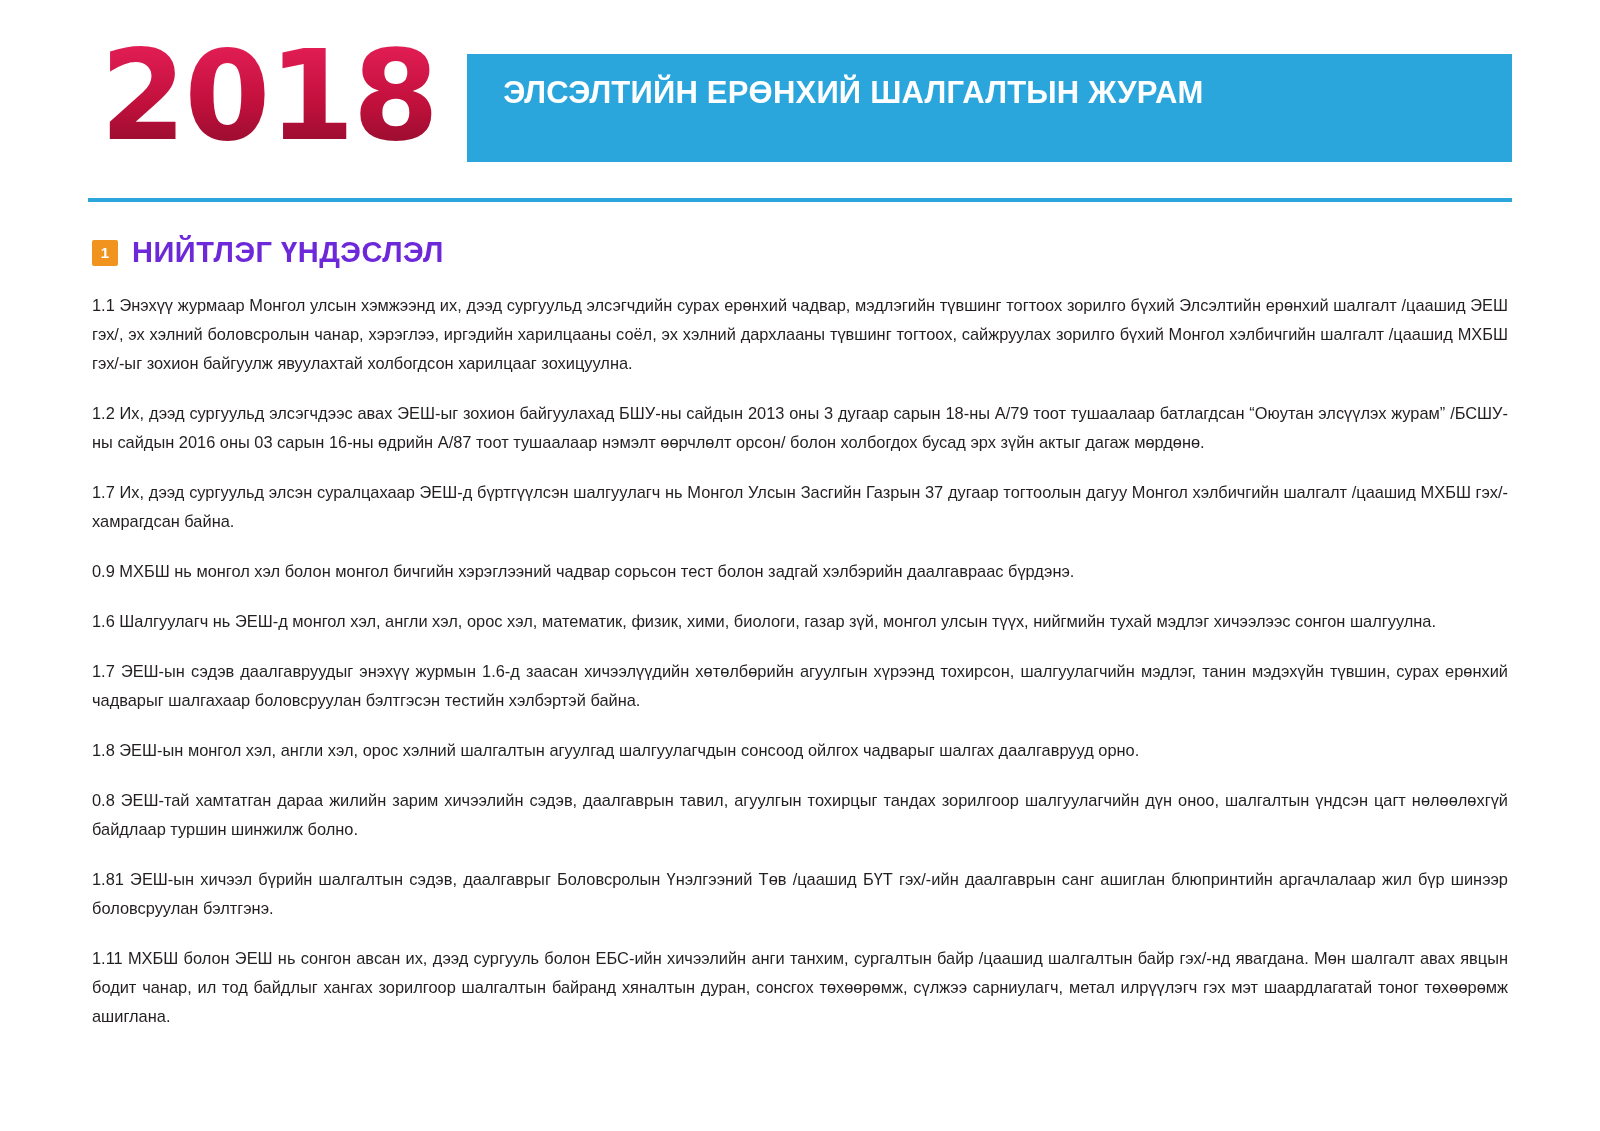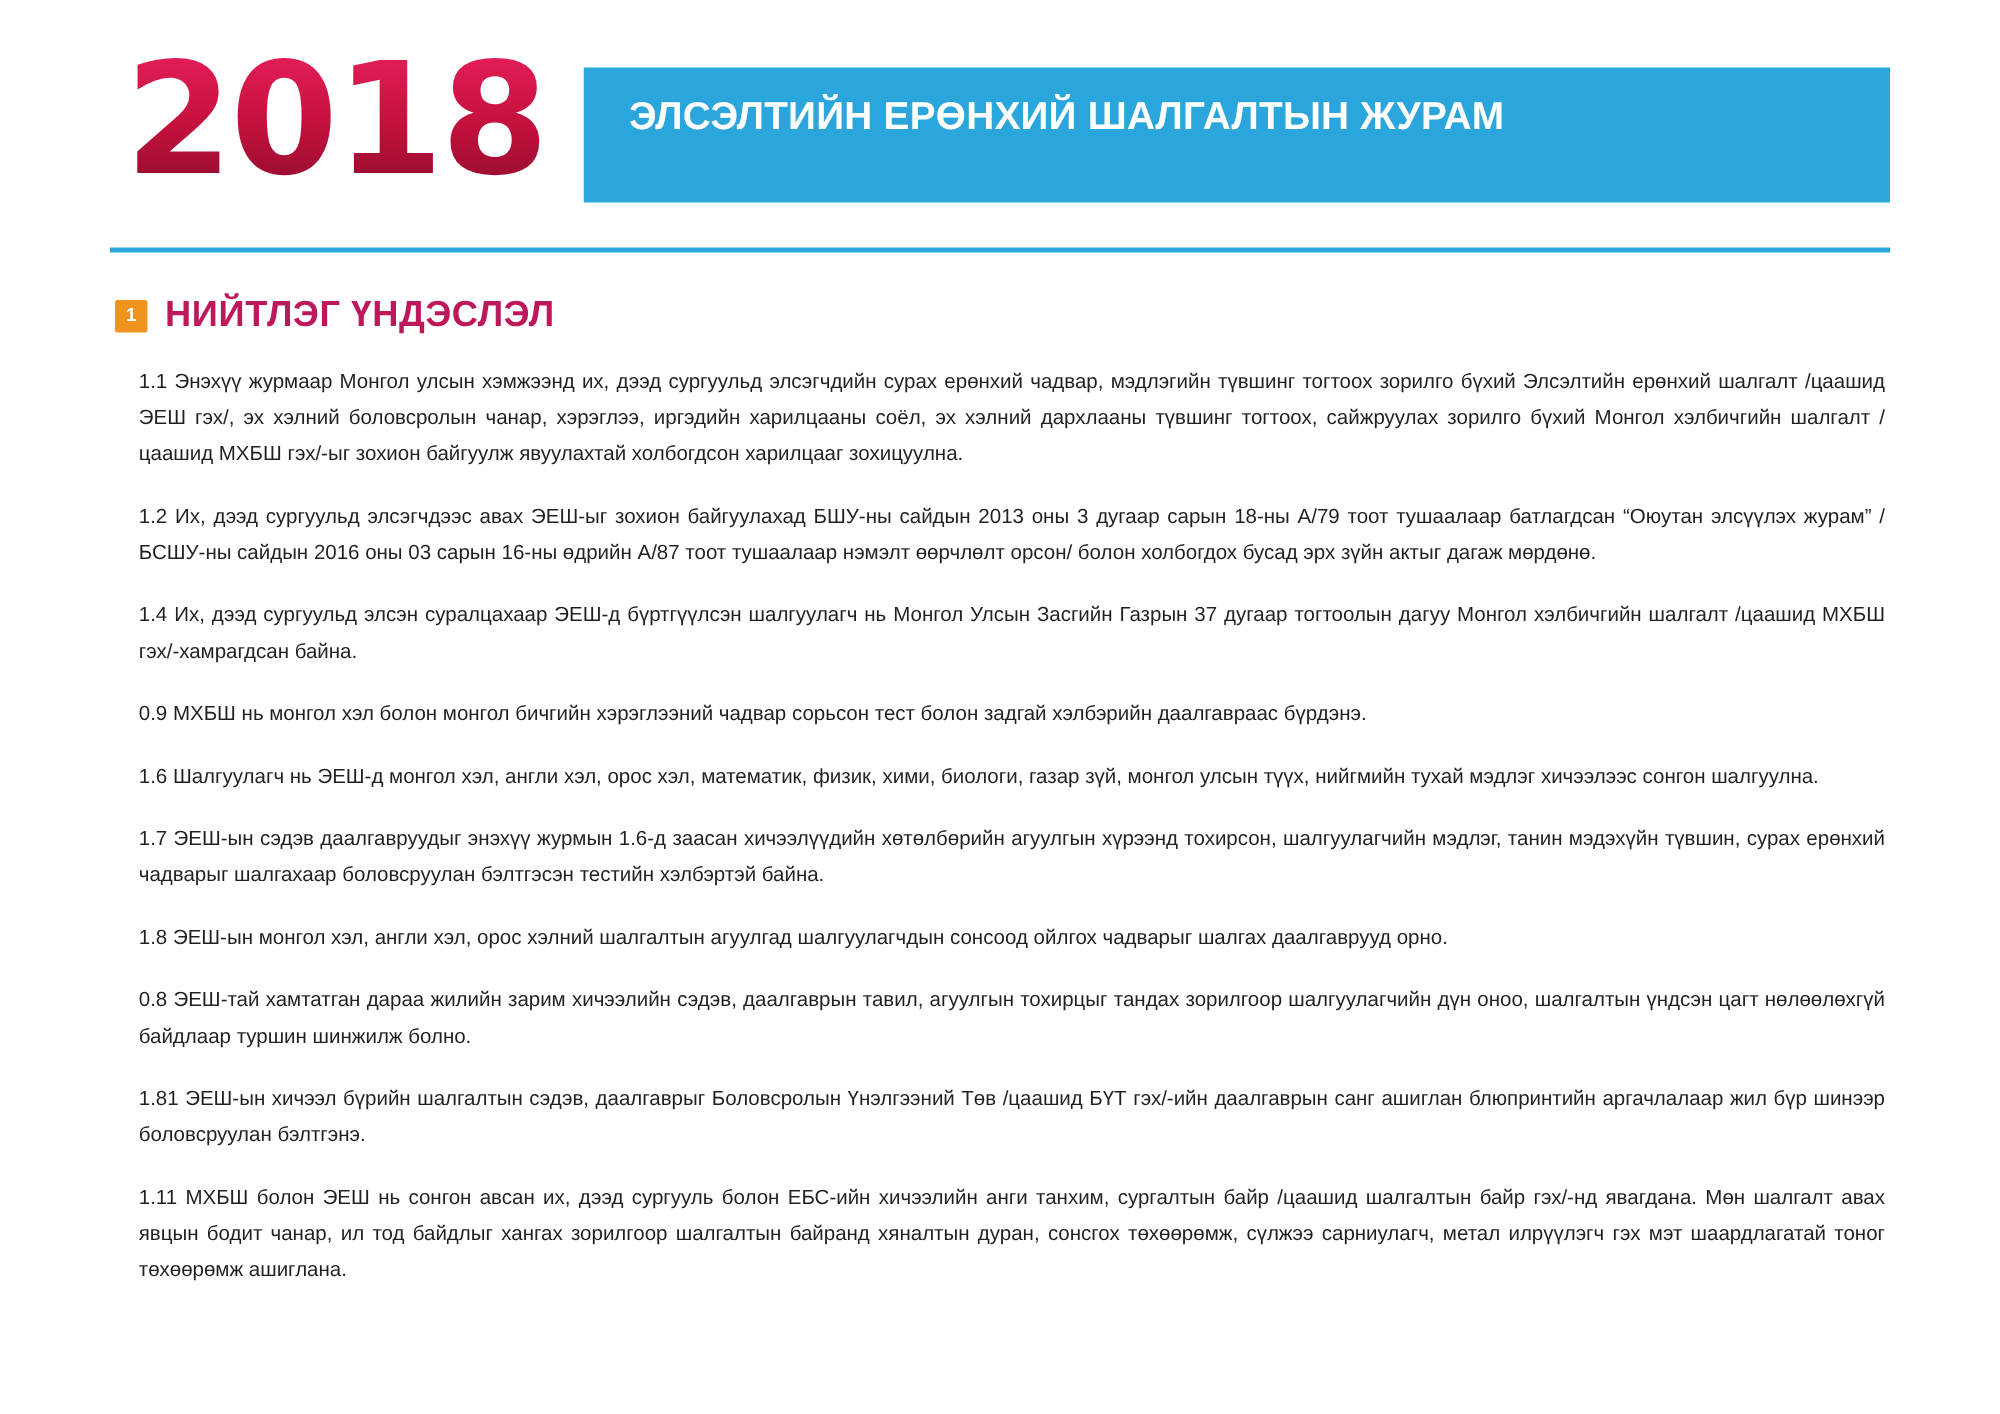--- a/index.html
+++ b/index.html
@@ -77,30 +77,29 @@
     background: #f0941f;
     color: #ffffff;
     font-size: 15px;
     font-weight: bold;
     display: flex;
     align-items: center;
     justify-content: center;
     border-radius: 2px;
   }
   .section-title {
-    color: #be185d;
+    color: #6d28d9;
     font-size: 29px;
     font-weight: bold;
     letter-spacing: 0.5px;
   }
   
   .content {
     margin-top: 22px;
     padding: 0 4px;
-    margin-left: 19px;
   }
   .para {
     text-align: justify;
     font-size: 16.4px;
     line-height: 29px;
     margin: 0 0 21px 0;
     color: #231f20;
   }
   .para:last-child { margin-bottom: 0; }
 </style>
@@ -117,21 +116,21 @@
   <div class="rule"></div>
 
   <div class="section-head">
     <div class="section-num">1</div>
     <div class="section-title">НИЙТЛЭГ ҮНДЭСЛЭЛ</div>
   </div>
 
   <div class="content">
     <p class="para">1.1 Энэхүү журмаар Монгол улсын хэмжээнд их, дээд сургуульд элсэгчдийн сурах ерөнхий чадвар, мэдлэгийн түвшинг тогтоох зорилго бүхий Элсэлтийн ерөнхий шалгалт /цаашид ЭЕШ гэх/, эх хэлний боловсролын чанар, хэрэглээ, иргэдийн харилцааны соёл, эх хэлний дархлааны түвшинг тогтоох, сайжруулах зорилго бүхий Монгол хэлбичгийн шалгалт /цаашид МХБШ гэх/-ыг зохион байгуулж явуулахтай холбогдсон харилцааг зохицуулна.</p>
     <p class="para">1.2 Их, дээд сургуульд элсэгчдээс авах ЭЕШ-ыг зохион байгуулахад БШУ-ны сайдын 2013 оны 3 дугаар сарын 18-ны А/79 тоот тушаалаар батлагдсан “Оюутан элсүүлэх журам” /БСШУ-ны сайдын 2016 оны 03 сарын 16-ны өдрийн А/87 тоот тушаалаар нэмэлт өөрчлөлт орсон/ болон холбогдох бусад эрх зүйн актыг дагаж мөрдөнө.</p>
-    <p class="para">1.4 Их, дээд сургуульд элсэн суралцахаар ЭЕШ-д бүртгүүлсэн шалгуулагч нь Монгол Улсын Засгийн Газрын 37 дугаар тогтоолын дагуу Монгол хэлбичгийн шалгалт /цаашид МХБШ гэх/-хамрагдсан байна.</p>
+    <p class="para">1.7 Их, дээд сургуульд элсэн суралцахаар ЭЕШ-д бүртгүүлсэн шалгуулагч нь Монгол Улсын Засгийн Газрын 37 дугаар тогтоолын дагуу Монгол хэлбичгийн шалгалт /цаашид МХБШ гэх/-хамрагдсан байна.</p>
     <p class="para">0.9 МХБШ нь монгол хэл болон монгол бичгийн хэрэглээний чадвар сорьсон тест болон задгай хэлбэрийн даалгавраас бүрдэнэ.</p>
     <p class="para">1.6 Шалгуулагч нь ЭЕШ-д монгол хэл, англи хэл, орос хэл, математик, физик, хими, биологи, газар зүй, монгол улсын түүх, нийгмийн тухай мэдлэг хичээлээс сонгон шалгуулна.</p>
     <p class="para">1.7 ЭЕШ-ын сэдэв даалгавруудыг энэхүү журмын 1.6-д заасан хичээлүүдийн хөтөлбөрийн агуулгын хүрээнд тохирсон, шалгуулагчийн мэдлэг, танин мэдэхүйн түвшин, сурах ерөнхий чадварыг шалгахаар боловсруулан бэлтгэсэн тестийн хэлбэртэй байна.</p>
     <p class="para">1.8 ЭЕШ-ын монгол хэл, англи хэл, орос хэлний шалгалтын агуулгад шалгуулагчдын сонсоод ойлгох чадварыг шалгах даалгаврууд орно.</p>
     <p class="para">0.8 ЭЕШ-тай хамтатган дараа жилийн зарим хичээлийн сэдэв, даалгаврын тавил, агуулгын тохирцыг тандах зорилгоор шалгуулагчийн дүн оноо, шалгалтын үндсэн цагт нөлөөлөхгүй байдлаар  туршин шинжилж болно.</p>
     <p class="para">1.81  ЭЕШ-ын хичээл бүрийн шалгалтын сэдэв, даалгаврыг Боловсролын Үнэлгээний Төв /цаашид БҮТ гэх/-ийн даалгаврын санг ашиглан блюпринтийн аргачлалаар жил бүр шинээр боловсруулан бэлтгэнэ.</p>
     <p class="para">1.11  МХБШ болон ЭЕШ нь сонгон авсан их, дээд сургууль болон ЕБС-ийн хичээлийн анги танхим, сургалтын байр /цаашид шалгалтын байр гэх/-нд явагдана. Мөн шалгалт авах явцын бодит чанар, ил тод байдлыг хангах зорилгоор шалгалтын байранд хяналтын дуран, сонсгох төхөөрөмж, сүлжээ сарниулагч, метал илрүүлэгч гэх мэт шаардлагатай тоног төхөөрөмж ашиглана.</p>
   </div>
 
 </div>

